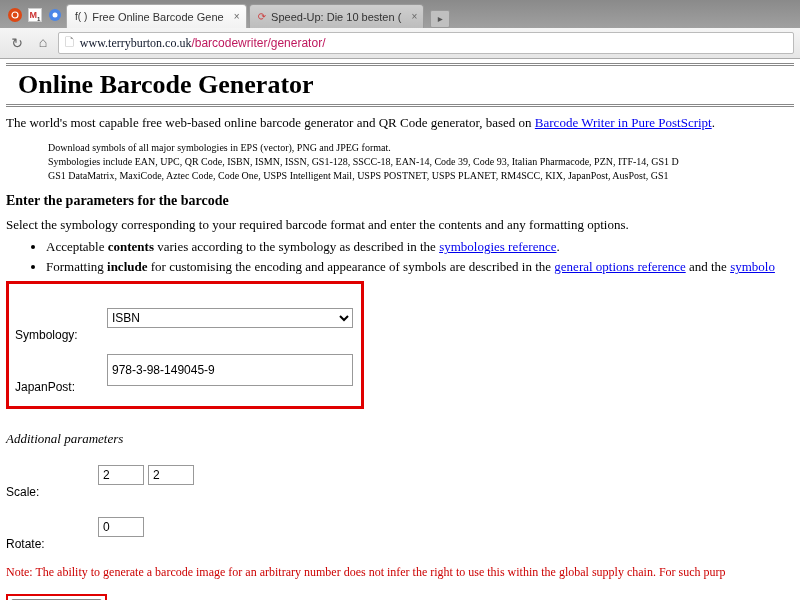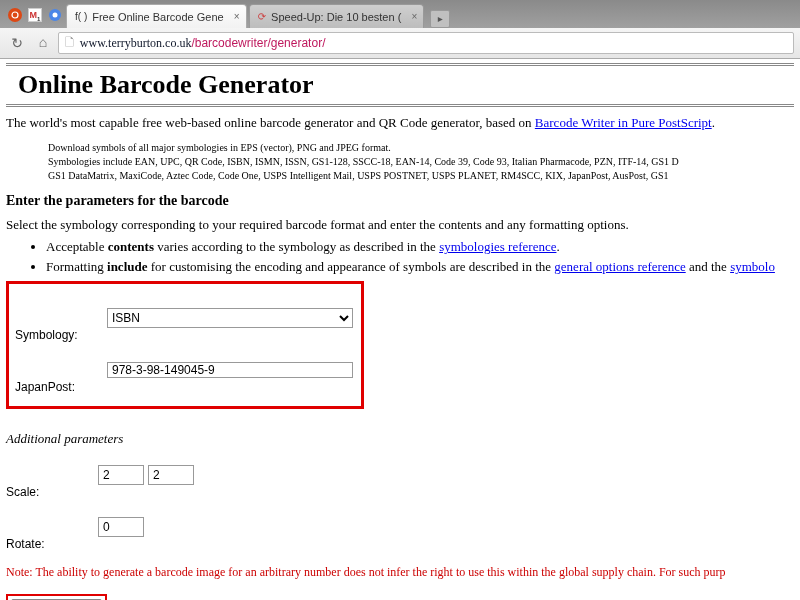--- a/index.html
+++ b/index.html
@@ -152,21 +152,21 @@
     select.symb {
       width: 246px;
       height: 20px;
       font-family: Arial, sans-serif;
       font-size: 12px;
       border: 1px solid #999;
       background: #fff;
     }
     input.txt {
       width: 246px;
-      height: 16px;
+      height: 32px;
       font-family: Arial, sans-serif;
       font-size: 12px;
       border: 1px solid #999;
       padding: 0 4px;
     }
     input.txt.blue { border: 1px solid #5a9de0; outline: 1px solid #a8cdf0; }
     .addl .form-row label { width: 92px; }
     input.small {
       width: 46px;
       height: 20px;

